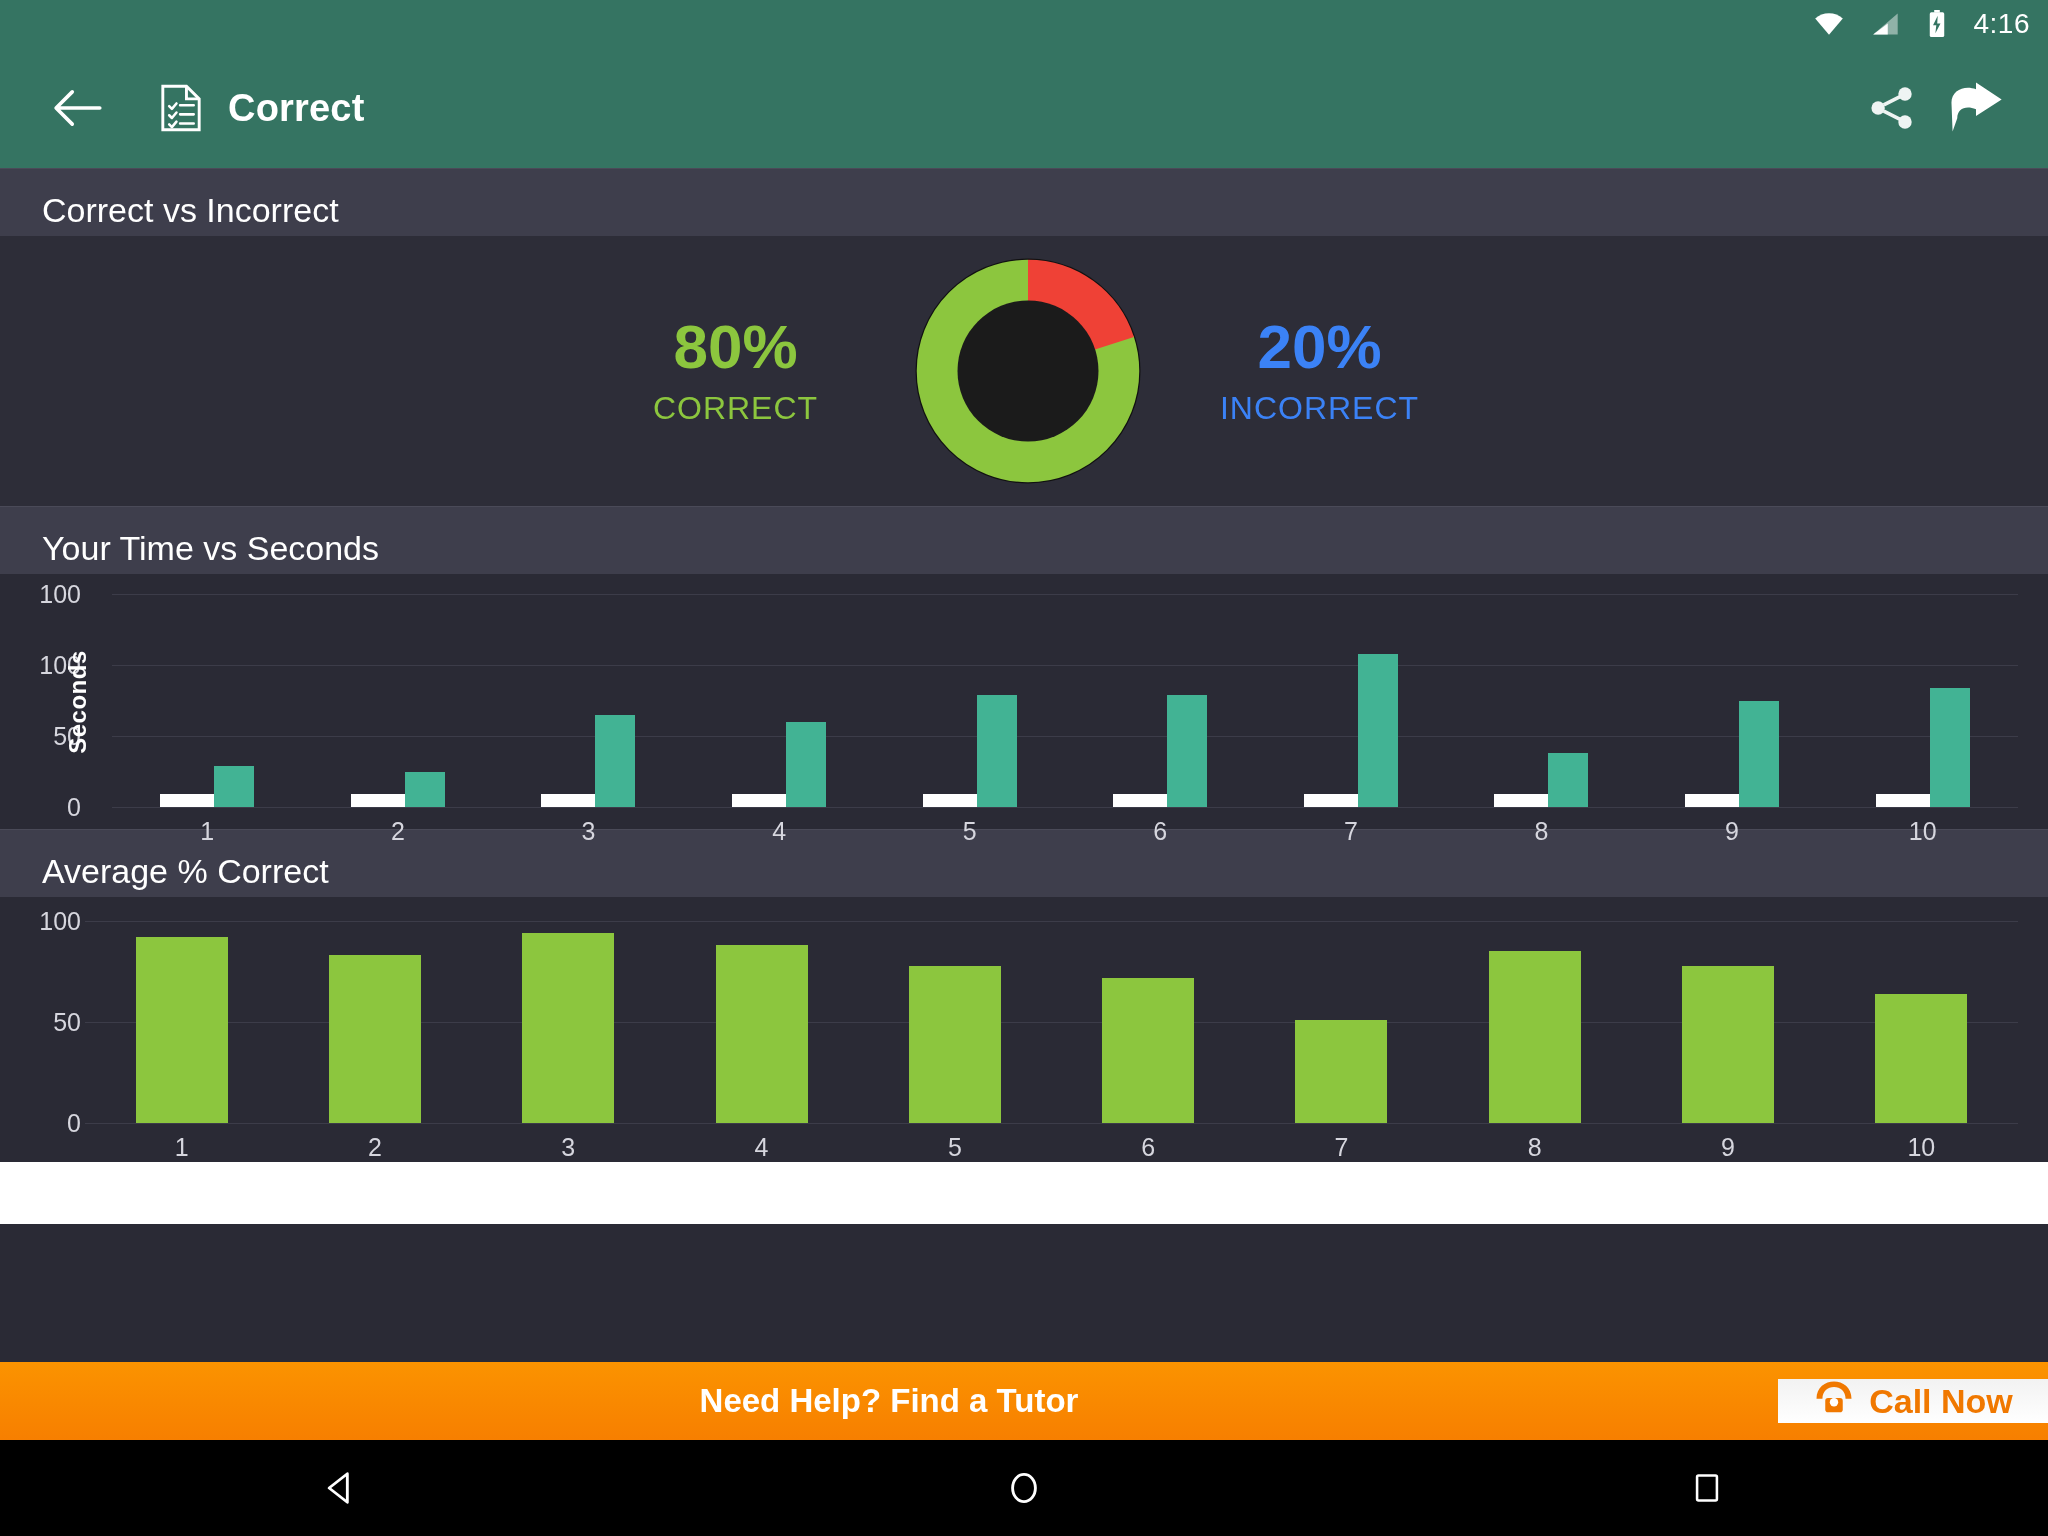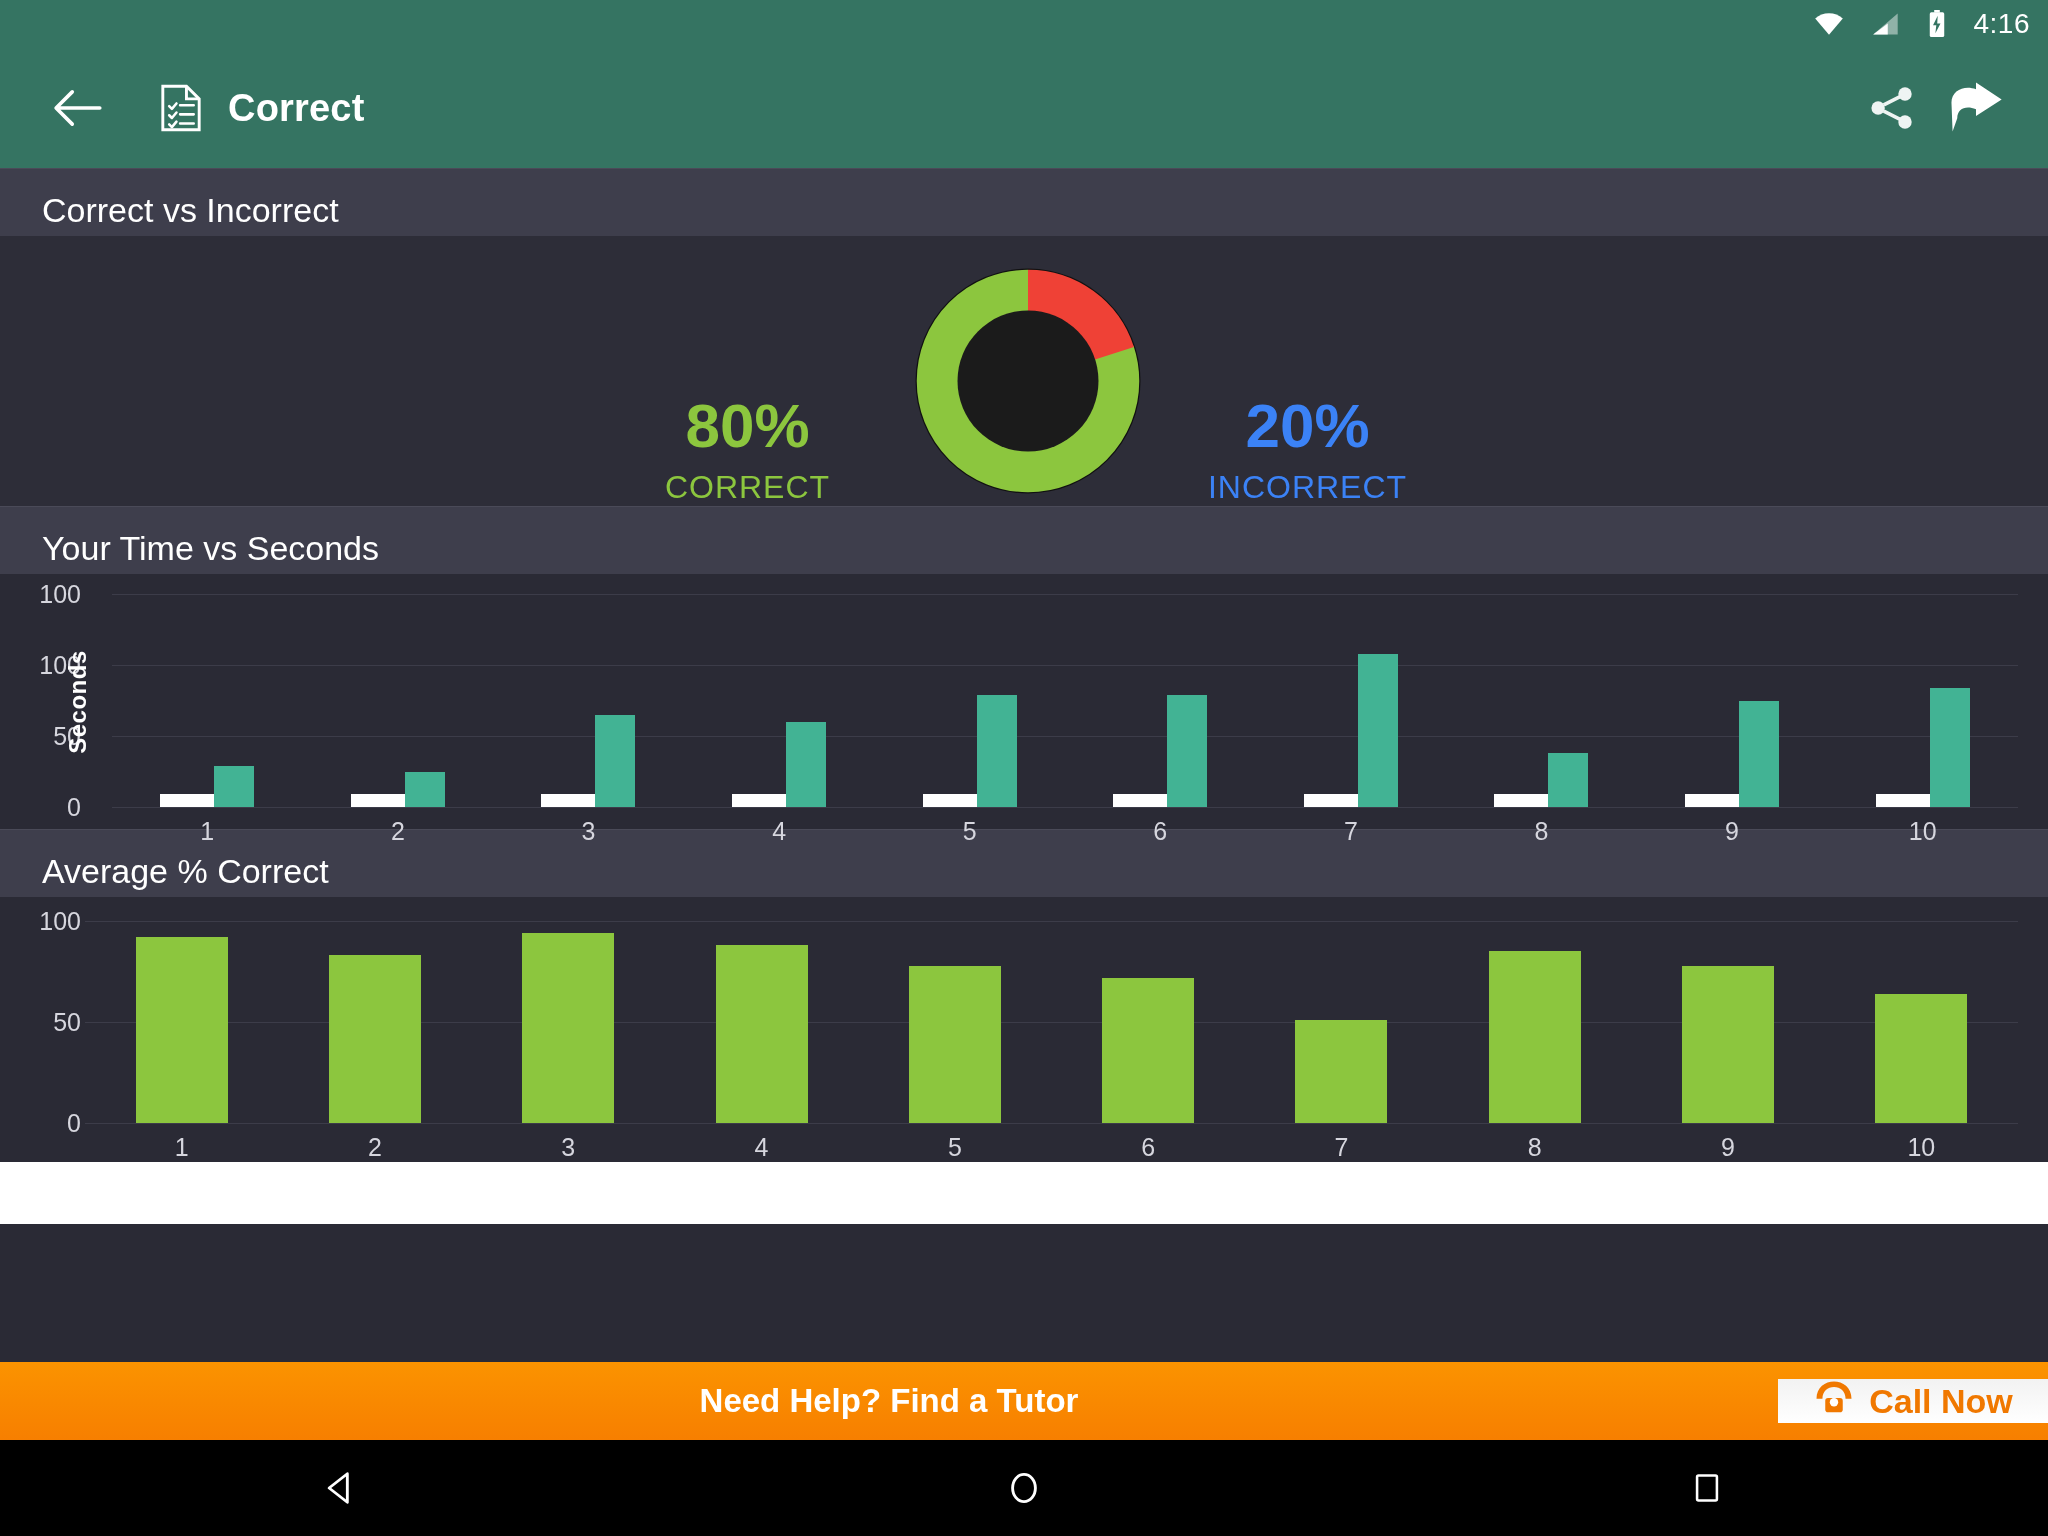--- a/index.html
+++ b/index.html
@@ -40,21 +40,21 @@
 
   .section-head{
     background:#3e3e4c; color:#ffffff;
     font-size:34px; padding:22px 0 6px 42px;
     border-top:1px solid #4a4a58;
   }
 
   
   .donut-panel{
     background:#2d2d38; height:270px;
-    display:flex; align-items:flex-end; justify-content:center; gap:0;padding-left:7px;
+    display:flex; align-items:center; justify-content:center; gap:12px;padding-left:7px;
   }
   .donut-wrap{ position:relative; width:250px; height:250px; display:flex; align-items:center; justify-content:center; }
   .stat{ width:310px; text-align:center; }
   .stat .pct{ font-size:62px; font-weight:bold; line-height:1; }
   .stat .lbl{ font-size:32px; margin-top:12px; letter-spacing:1px; }
   .stat.left .pct,.stat.left .lbl{ color:#8cc63e; }
   .stat.right .pct,.stat.right .lbl{ color:#3b82f6; }
 
   
   .chart-panel{ background:#2a2a35; position:relative; }

